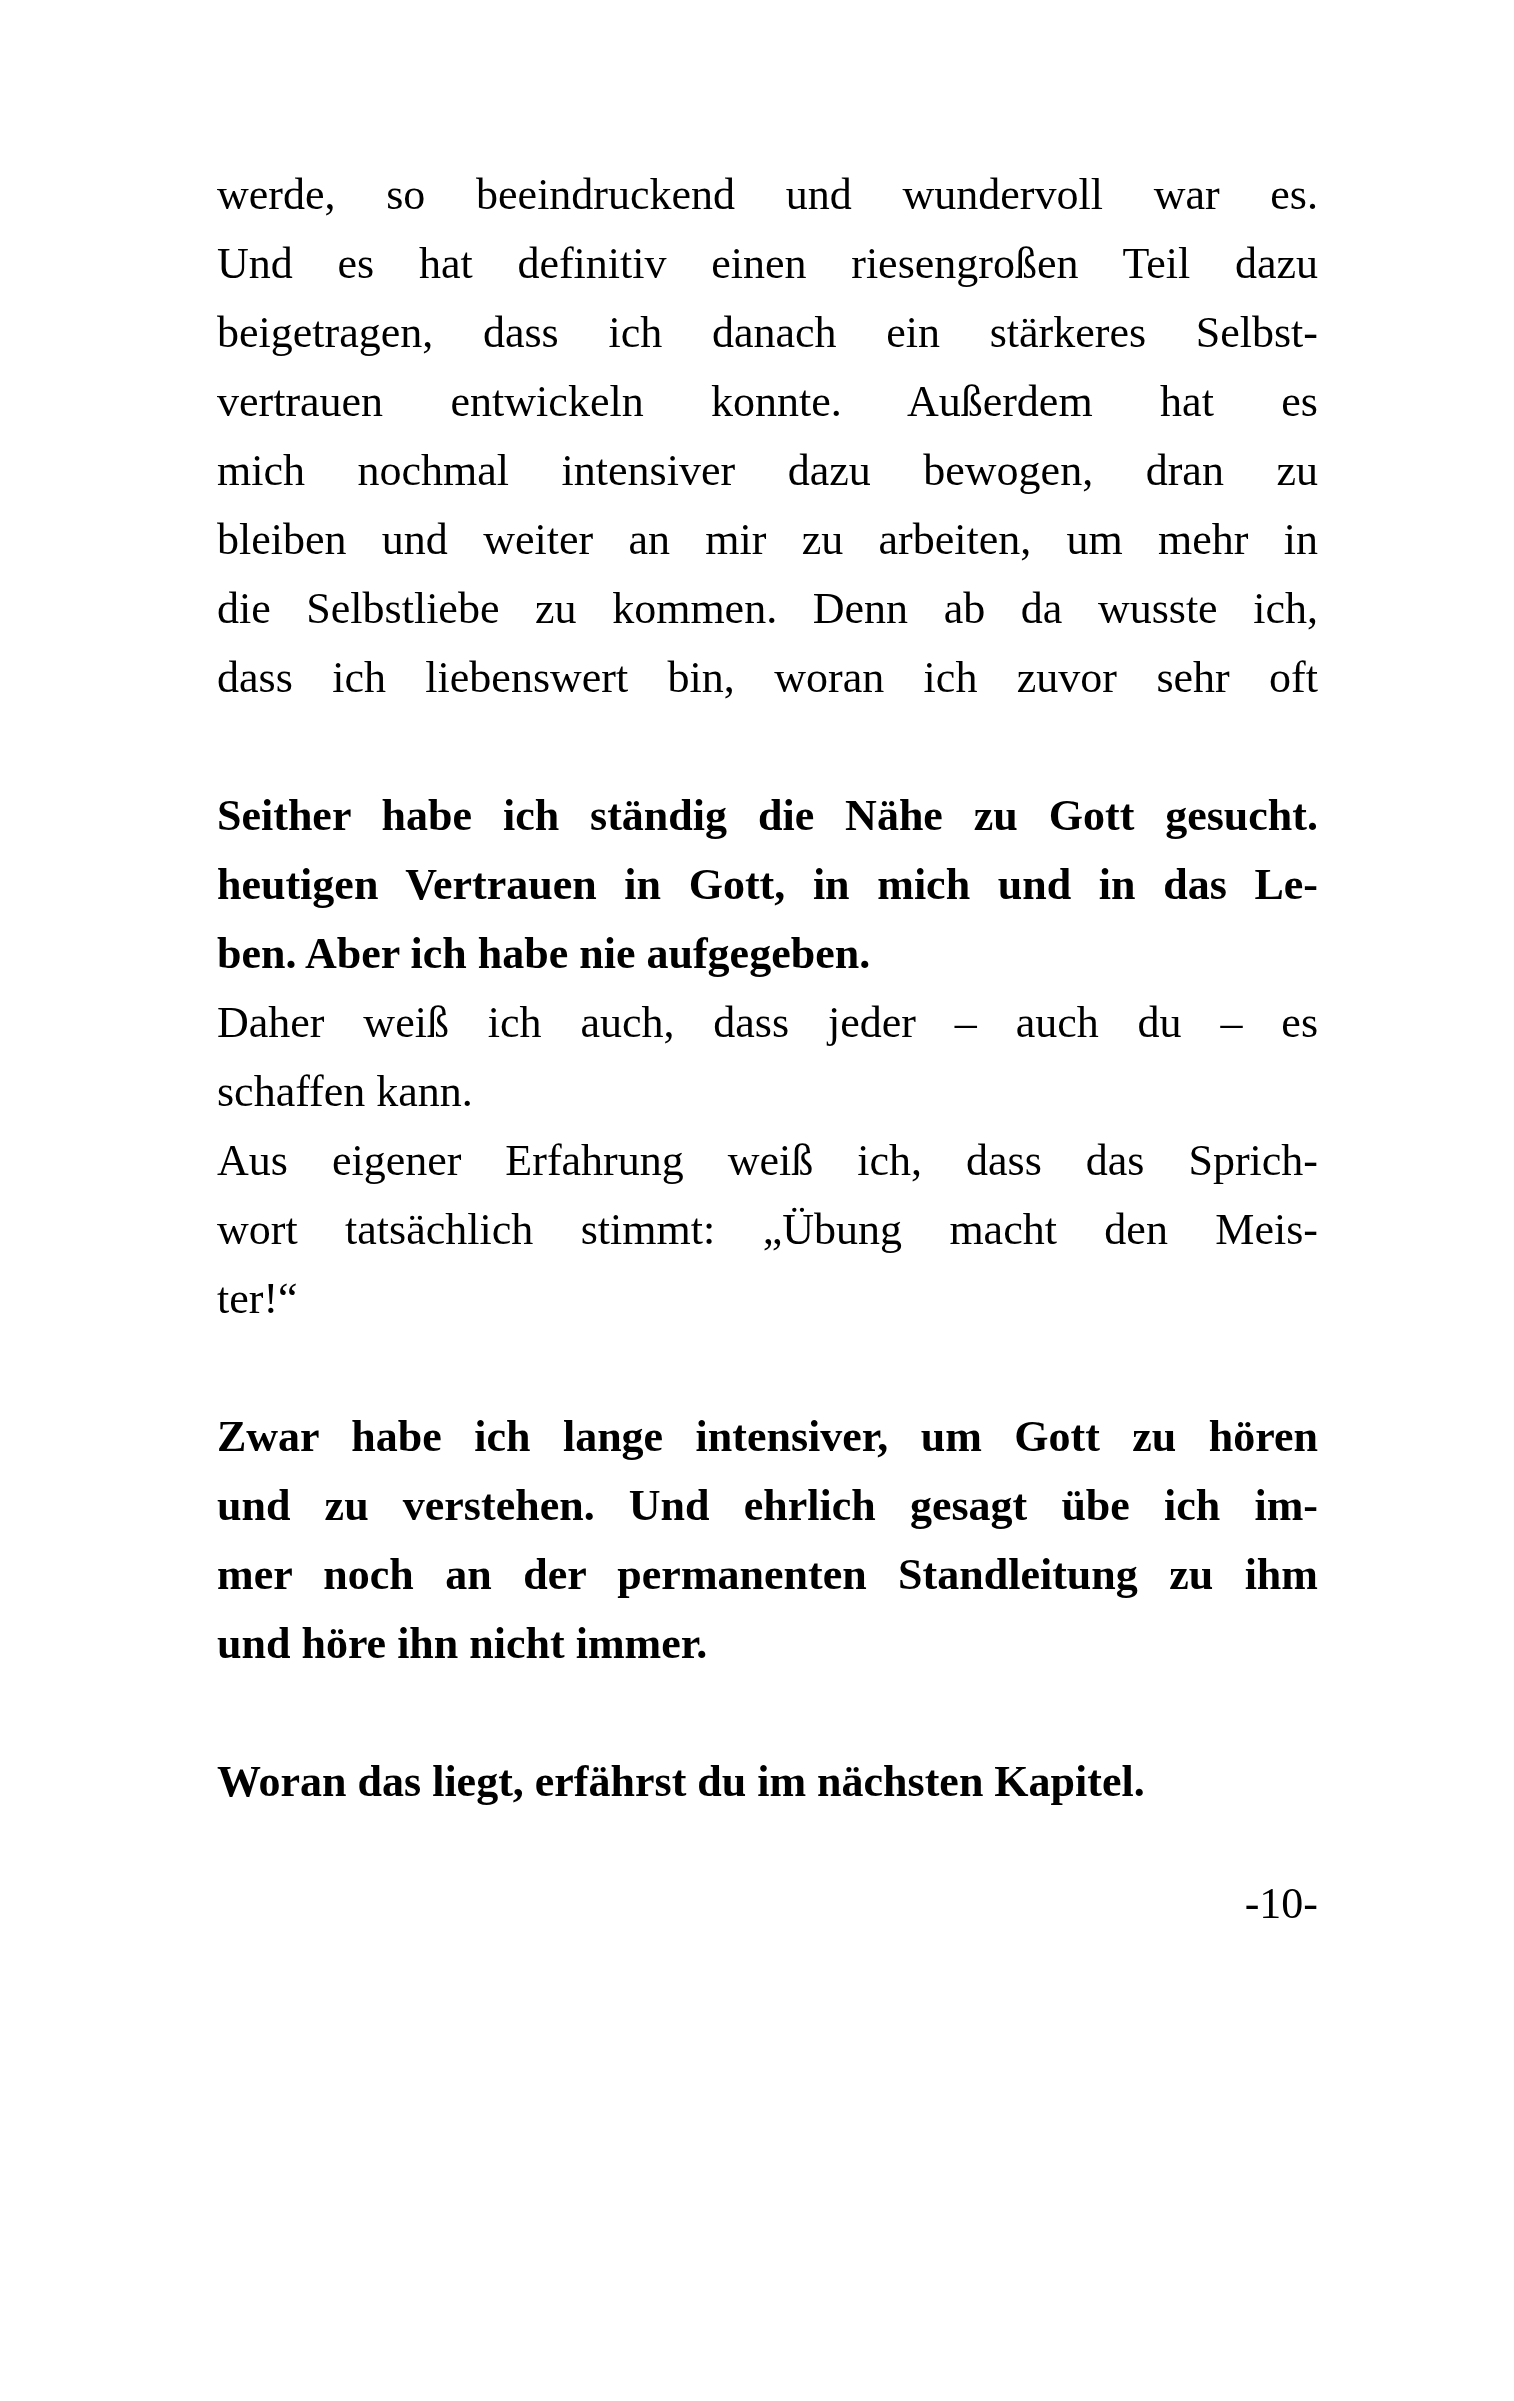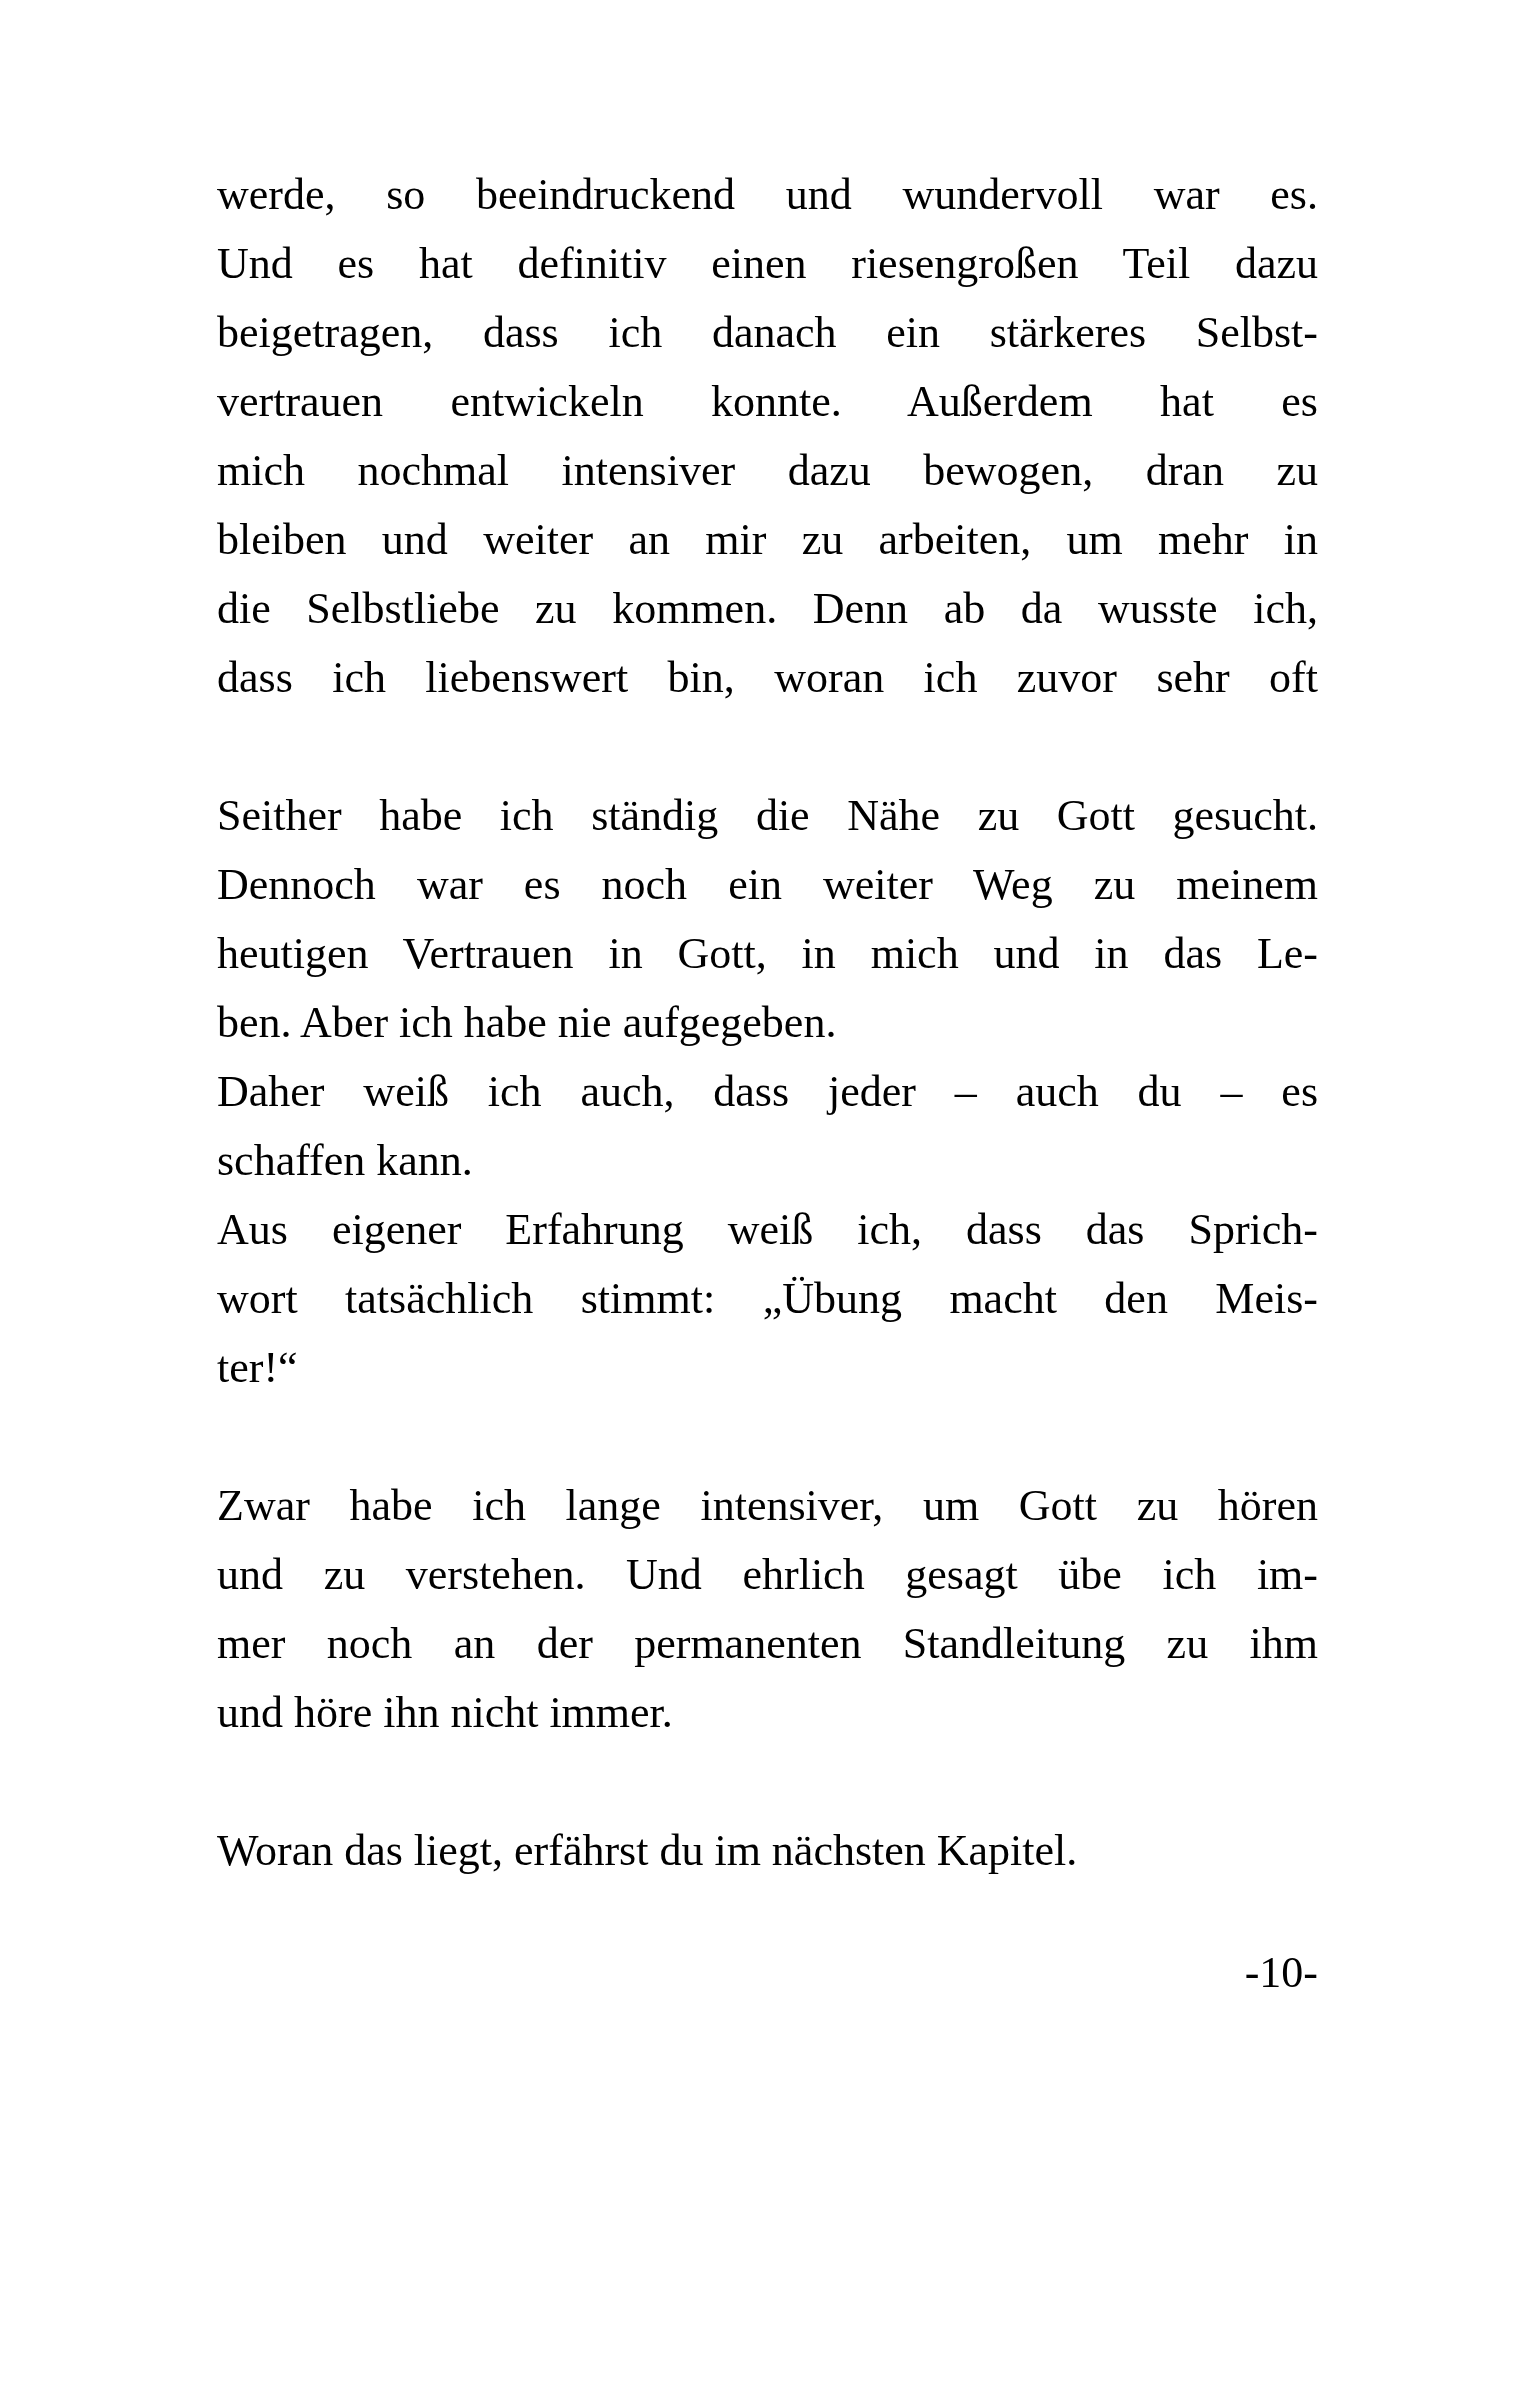--- a/index.html
+++ b/index.html
@@ -23,20 +23,21 @@
     width: 1101px;
     font-size: 44px;
     line-height: 69px;
   }
   .para {
     margin: 0;
     padding: 0;
   }
   .para.spaced {
     margin-top: 69px;
+    font-weight: bold;
   }
   .line {
     text-align: justify;
     text-align-last: justify;
     white-space: normal;
   }
   .line.last {
     text-align: left;
     text-align-last: left;
   }
@@ -57,21 +58,20 @@
       <div class="line">beigetragen, dass ich danach ein stärkeres Selbst-</div>
       <div class="line">vertrauen entwickeln konnte. Außerdem hat es</div>
       <div class="line">mich nochmal intensiver dazu bewogen, dran zu</div>
       <div class="line">bleiben und weiter an mir zu arbeiten, um mehr in</div>
       <div class="line">die Selbstliebe zu kommen. Denn ab da wusste ich,</div>
       <div class="line">dass ich liebenswert bin, woran ich zuvor sehr oft</div>
     </div>
 
     <div class="para spaced">
       <div class="line">Seither habe ich ständig die Nähe zu Gott gesucht.</div>
-      <div class="line">Dennoch war es noch ein weiter Weg zu meinem</div>
       <div class="line">heutigen Vertrauen in Gott, in mich und in das Le-</div>
       <div class="line last">ben. Aber ich habe nie aufgegeben.</div>
     </div>
 
     <div class="para">
       <div class="line">Daher weiß ich auch, dass jeder – auch du – es</div>
       <div class="line last">schaffen kann.</div>
     </div>
 
     <div class="para">

